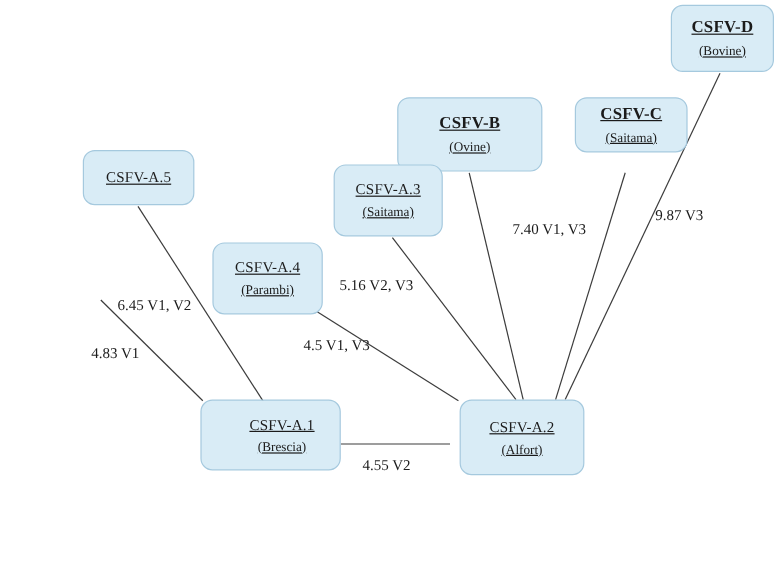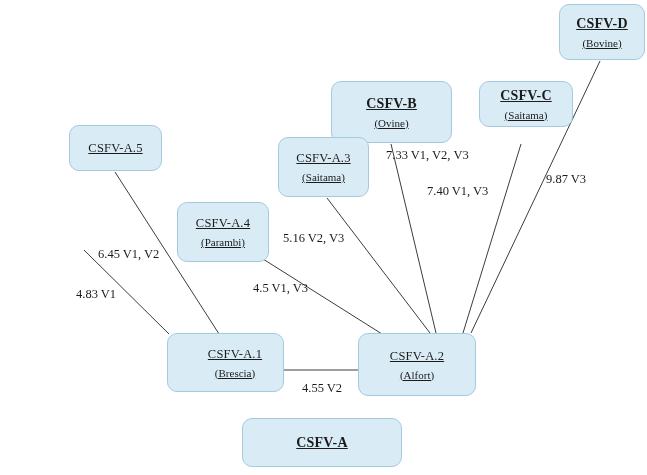--- a/index.html
+++ b/index.html
@@ -51,21 +51,20 @@
       <line x1="327" y1="198" x2="430" y2="333"></line>
       <line x1="391" y1="144" x2="436" y2="333"></line>
       <line x1="521" y1="144" x2="463" y2="333"></line>
       <line x1="600" y1="61" x2="471" y2="333"></line>
       <line x1="284" y1="370" x2="375" y2="370"></line>
     </svg>
 <span class="edge-label" style="left: 98px; top: 247px;">6.45 V1, V2</span>
     <span class="edge-label" style="left: 76px; top: 287px;">4.83 V1</span>
     <span class="edge-label" style="left: 253px; top: 281px;">4.5 V1, V3</span>
     <span class="edge-label" style="left: 283px; top: 231px;">5.16 V2, V3</span>
-    <span class="edge-label" style="left: 386px; top: 148px;">7.33 V1, V2, V3</span>
     <span class="edge-label" style="left: 427px; top: 184px;">7.40 V1, V3</span>
     <span class="edge-label" style="left: 546px; top: 172px;">9.87 V3</span>
     <span class="edge-label" style="left: 302px; top: 381px;">4.55 V2</span>
     <div class="node bold" style="left: 559px; top: 4px; width: 86px; height: 56px;">
       <div class="title">CSFV-D</div>
       <div class="subtitle">(Bovine)</div>
     </div>
     <div class="node bold" style="left: 331px; top: 81px; width: 121px; height: 62px;">
       <div class="title">CSFV-B</div>
       <div class="subtitle">(Ovine)</div>
@@ -82,20 +81,17 @@
       <div class="subtitle">(Saitama)</div>
     </div>
     <div class="node" style="left: 177px; top: 202px; width: 92px; height: 60px;">
       <div class="title">CSFV-A.4</div>
       <div class="subtitle">(Parambi)</div>
     </div>
     <div class="node" style="left: 167px; top: 333px; width: 117px; height: 59px; padding-left: 19px;">
       <div class="title">CSFV-A.1</div>
       <div class="subtitle">(Brescia)</div>
     </div>
-    <div class="node" style="left: 358px; top: 333px; width: 118px; height: 63px;">
+    <div class="node" style="left: 383px; top: 333px; width: 104px; height: 63px;">
       <div class="title">CSFV-A.2</div>
       <div class="subtitle">(Alfort)</div>
-    </div>
-    <div class="node bold" style="left: 242px; top: 418px; width: 160px; height: 49px;">
-      <div class="title">CSFV-A</div>
     </div>
   </div>
 
 </body></html>

